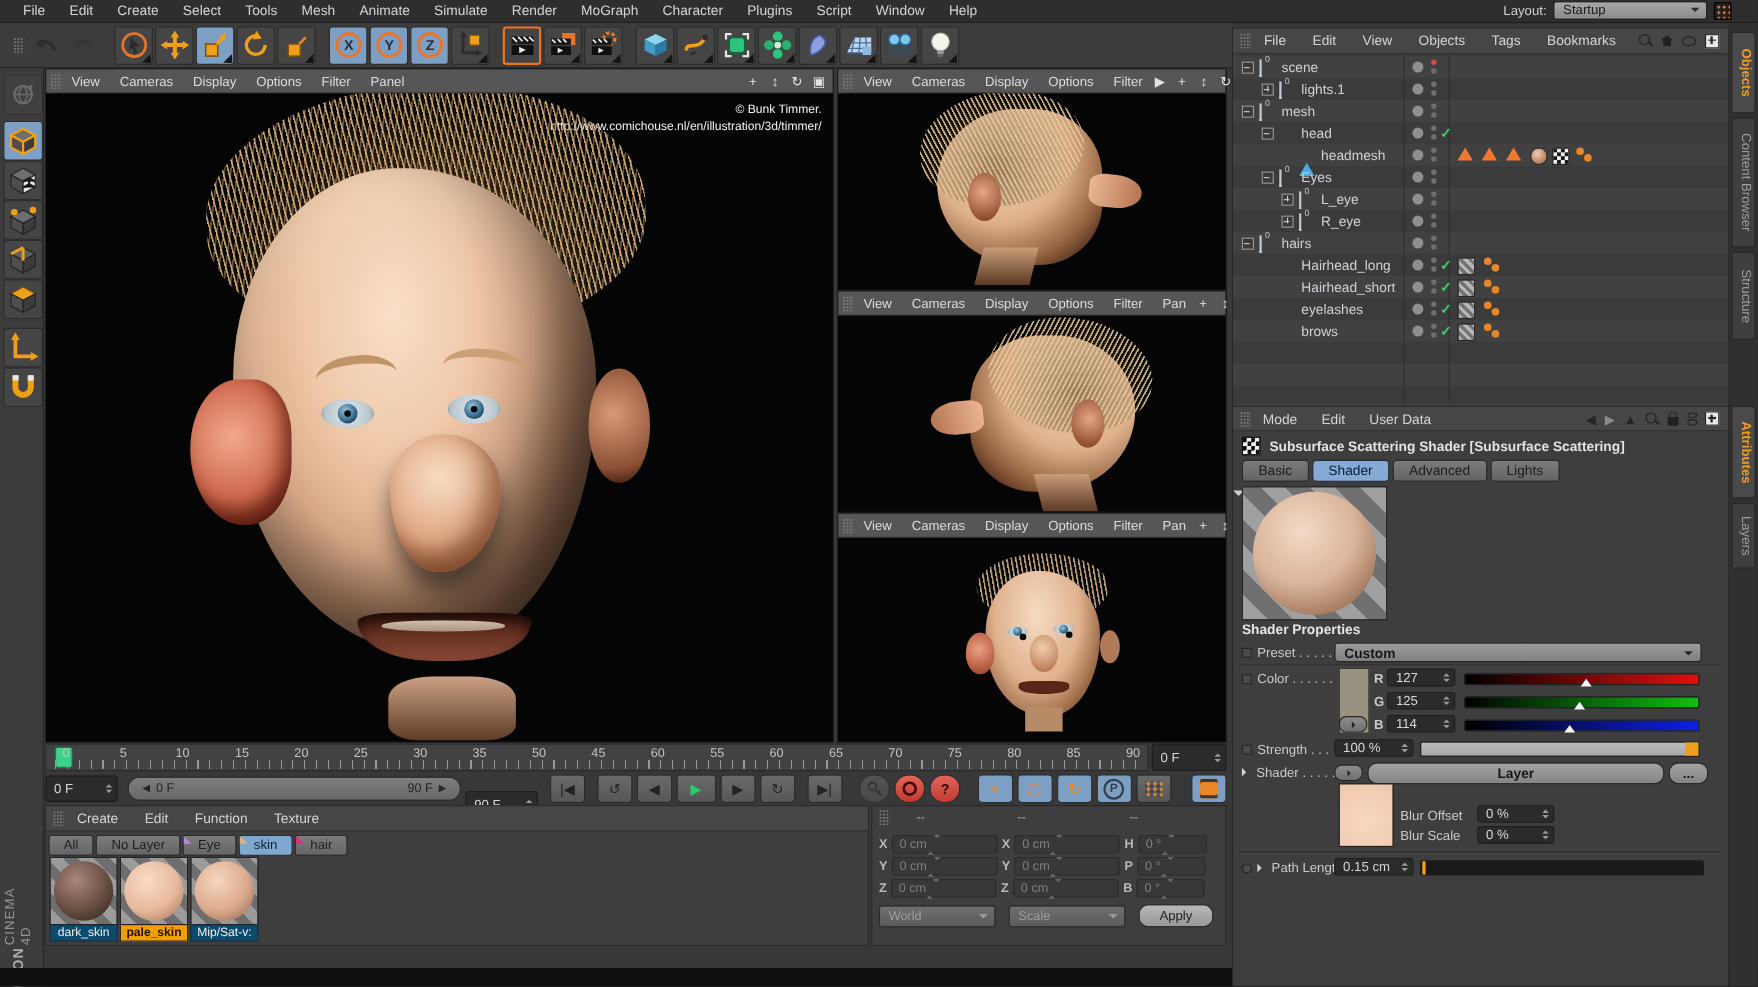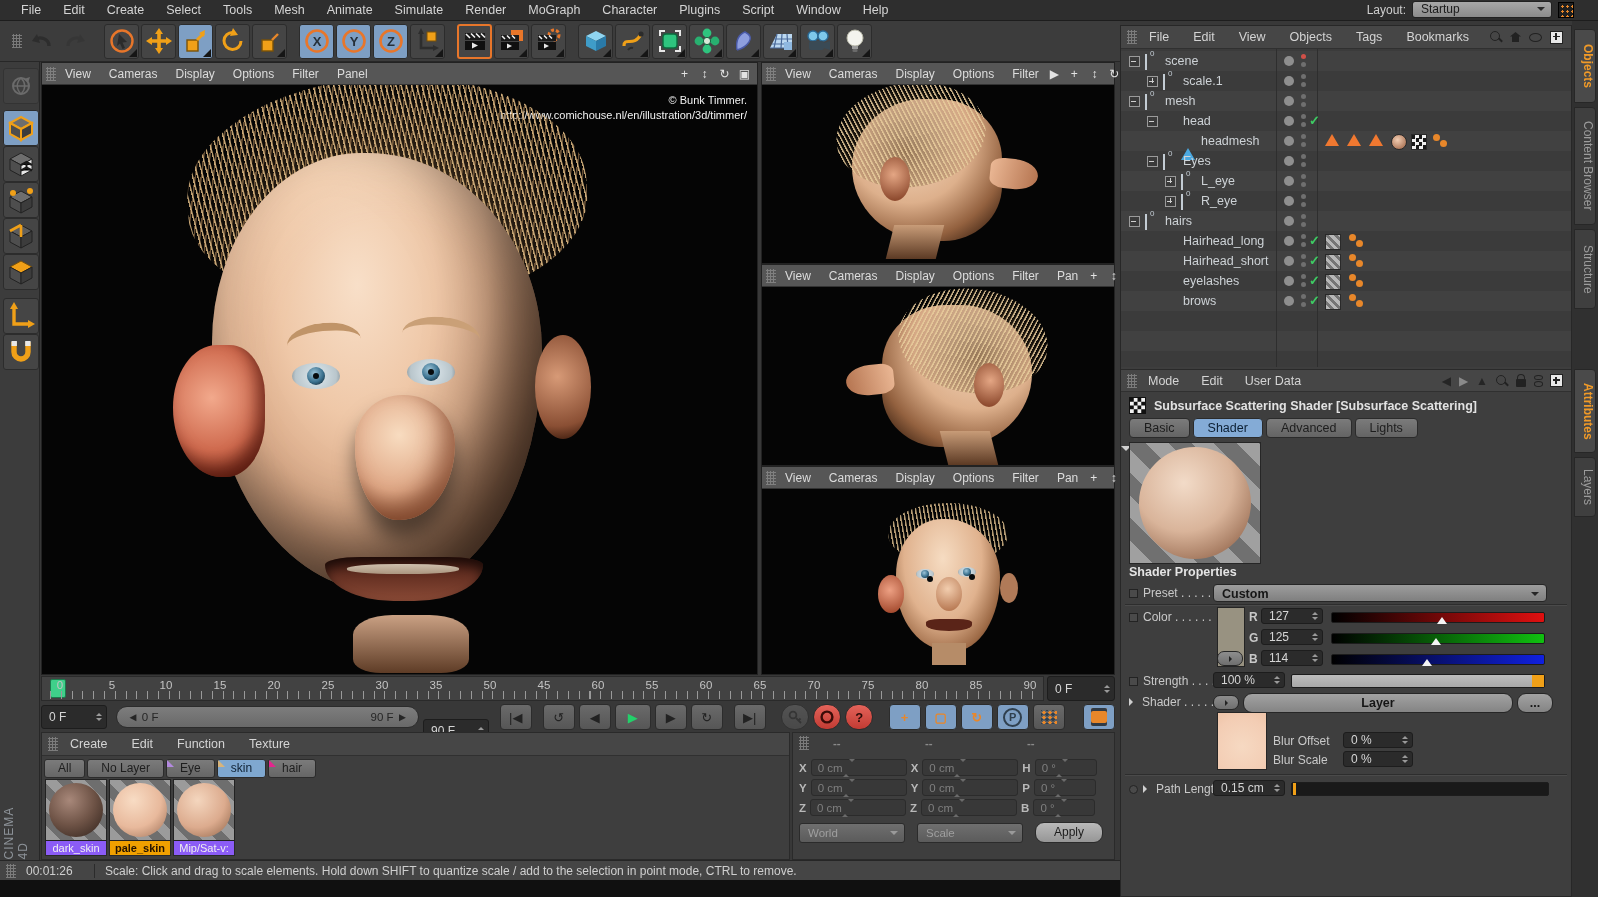--- a/index.html
+++ b/index.html
@@ -114,21 +114,21 @@
   .pmenu{display:flex;align-items:center;gap:0;height:22px;padding-left:6px;border-bottom:1px solid #303030;background:#464646;}
   .pmenu .mi{padding:0 12px;font-size:12.5px;color:#d4d4d4;}
   .mtabs{display:flex;gap:2px;padding:3px 2px 0 2px;align-items:flex-end;}
   .mtab{height:17px;line-height:17px;padding:0 13px;background:linear-gradient(#7b7b7b,#666);border:1px solid #2c2c2c;border-radius:3px;color:#1e1e1e;font-size:12px;position:relative;}
   .mtab.on{background:#7fa8d0;color:#0e2133;}
   .mtab .corner{position:absolute;left:0;top:0;width:0;height:0;border-top:7px solid transparent;border-left:7px solid transparent;}
   .mthumbwrap{position:absolute;width:62px;}
   .mthumb{width:62px;height:62px;border:1px solid #222;box-sizing:border-box;position:relative;
     background:repeating-linear-gradient(45deg,#9b9b9b 0 10px,#6e6e6e 10px 20px);}
   .mthumb .sph{position:absolute;left:3px;top:3px;width:54px;height:54px;border-radius:50%;}
-  .mlabel{height:15px;line-height:15px;background:#8b5cf6;color:#f0f0f0;font-size:11px;text-align:center;border:1px solid #2a2a2a;border-top:none;box-sizing:border-box;white-space:nowrap;overflow:hidden;}
+  .mlabel{height:15px;line-height:15px;background:#0c4a6e;color:#f0f0f0;font-size:11px;text-align:center;border:1px solid #2a2a2a;border-top:none;box-sizing:border-box;white-space:nowrap;overflow:hidden;}
   .mlabel.sel{background:#f0a000;color:#241300;font-weight:bold;}
   
   .coordgrid .lab{color:#b9b9b9;font-weight:bold;font-size:11.5px;}
   .cfield{background:#383838;border:1px solid #2b2b2b;border-radius:3px;color:#7f7f7f;display:flex;align-items:center;padding:0 4px 0 6px;font-size:11.5px;box-sizing:border-box;}
   .cfield .spin b.up{border-bottom-color:#6a6a6a;}
   .cfield .spin b.dn{border-top-color:#6a6a6a;}
   .ddl{background:linear-gradient(#6f6f6f,#5b5b5b);border:1px solid #2b2b2b;border-radius:3px;color:#9f9f9f;height:18px;line-height:18px;padding:0 18px 0 8px;position:relative;font-size:11.5px;}
   .ddl::after{content:"";position:absolute;right:6px;top:7px;border:4px solid transparent;border-top-color:#9a9a9a;}
   .applybtn{background:linear-gradient(#b9b9b9,#969696);border:1px solid #2b2b2b;border-radius:9px;color:#1c1c1c;height:19px;line-height:19px;text-align:center;font-size:12px;}
   
@@ -836,26 +836,20 @@
           </span>
       </div>
       <div style="display:flex;align-items:center;gap:12px;margin-top:6px;">
         <span class="ddl" style="width:78px;">World</span>
         <span class="ddl" style="width:78px;">Scale</span>
         <span class="applybtn" style="width:66px;">Apply</span>
       </div>
     </div>
   </div>
 
-  <div class="statusbar">
-    <span class="grip"></span>
-    <span class="t">00:01:26</span>
-    <span class="sep"></span>
-    <span>Scale: Click and drag to scale elements. Hold down SHIFT to quantize scale / add to the selection in point mode, CTRL to remove.</span>
-  </div>
   <div class="botgap"></div>
 
   <div class="rpanel">
 
     <div class="pmenu" style="height:22px;">
       <span class="grip"></span>
       <span class="mi">File</span>
       <span class="mi">Edit</span>
       <span class="mi">View</span>
       <span class="mi">Objects</span>
@@ -877,21 +871,21 @@
         <span class="exp" style="left:8px"></span>
         <span class="oic" style="left:24px"><span class="ic-null"></span></span>
         <span class="olabel" style="left:44px">scene</span>
         <span class="dotbig"></span>
         <span class="dotsml" style="top:3px;background:#d05048"></span>
         <span class="dotsml" style="top:11px"></span>
       </div>
       <div class="trow" style="top:22px">
         <span class="exp plus" style="left:26px"></span>
         <span class="oic" style="left:42px"><span class="ic-null"></span></span>
-        <span class="olabel" style="left:62px">scale.1</span>
+        <span class="olabel" style="left:62px">lights.1</span>
         <span class="dotbig"></span>
         <span class="dotsml" style="top:3px"></span>
         <span class="dotsml" style="top:11px"></span>
       </div>
       <div class="trow" style="top:42px">
         <span class="exp" style="left:8px"></span>
         <span class="oic" style="left:24px"><span class="ic-null"></span></span>
         <span class="olabel" style="left:44px">mesh</span>
         <span class="dotbig"></span>
         <span class="dotsml" style="top:3px"></span>

